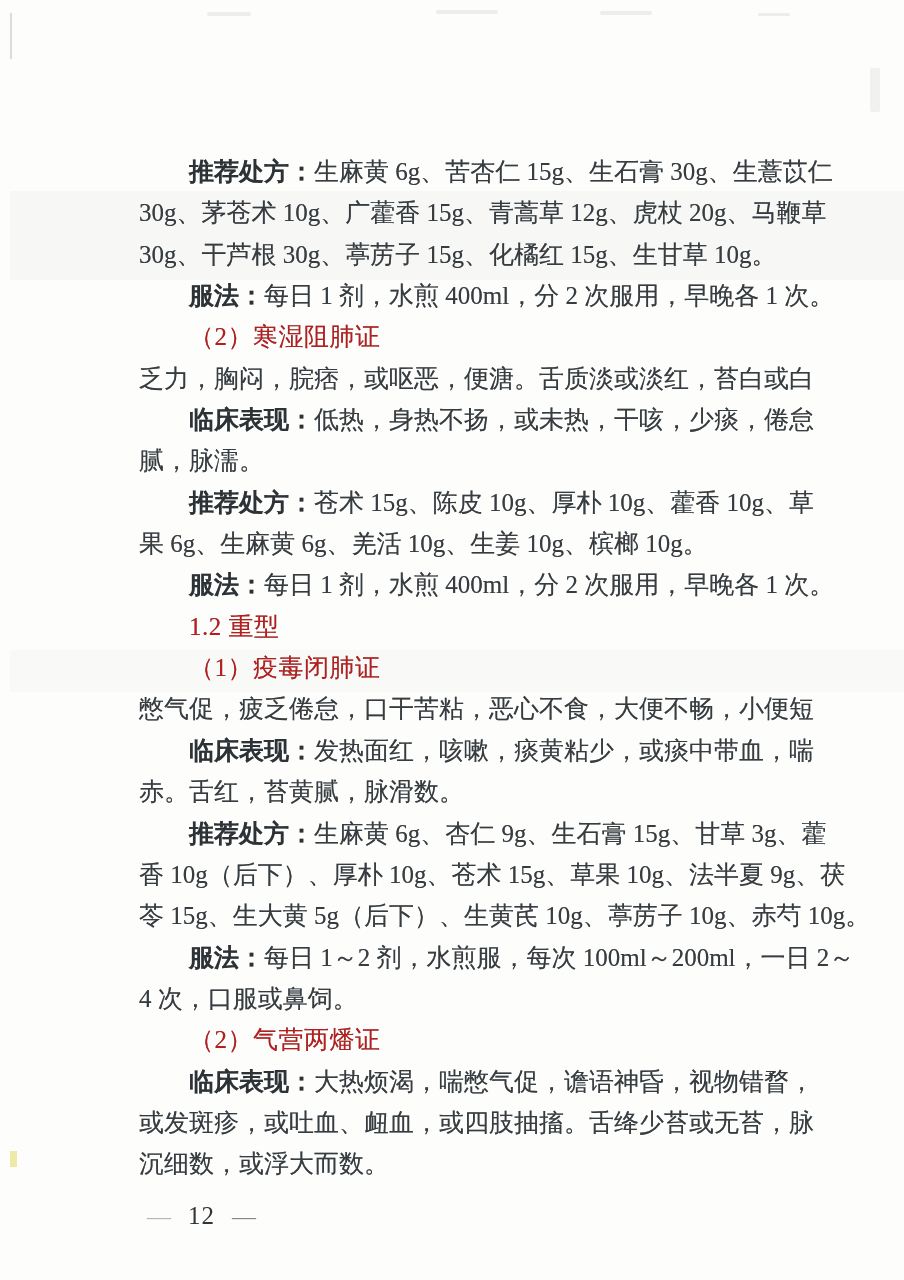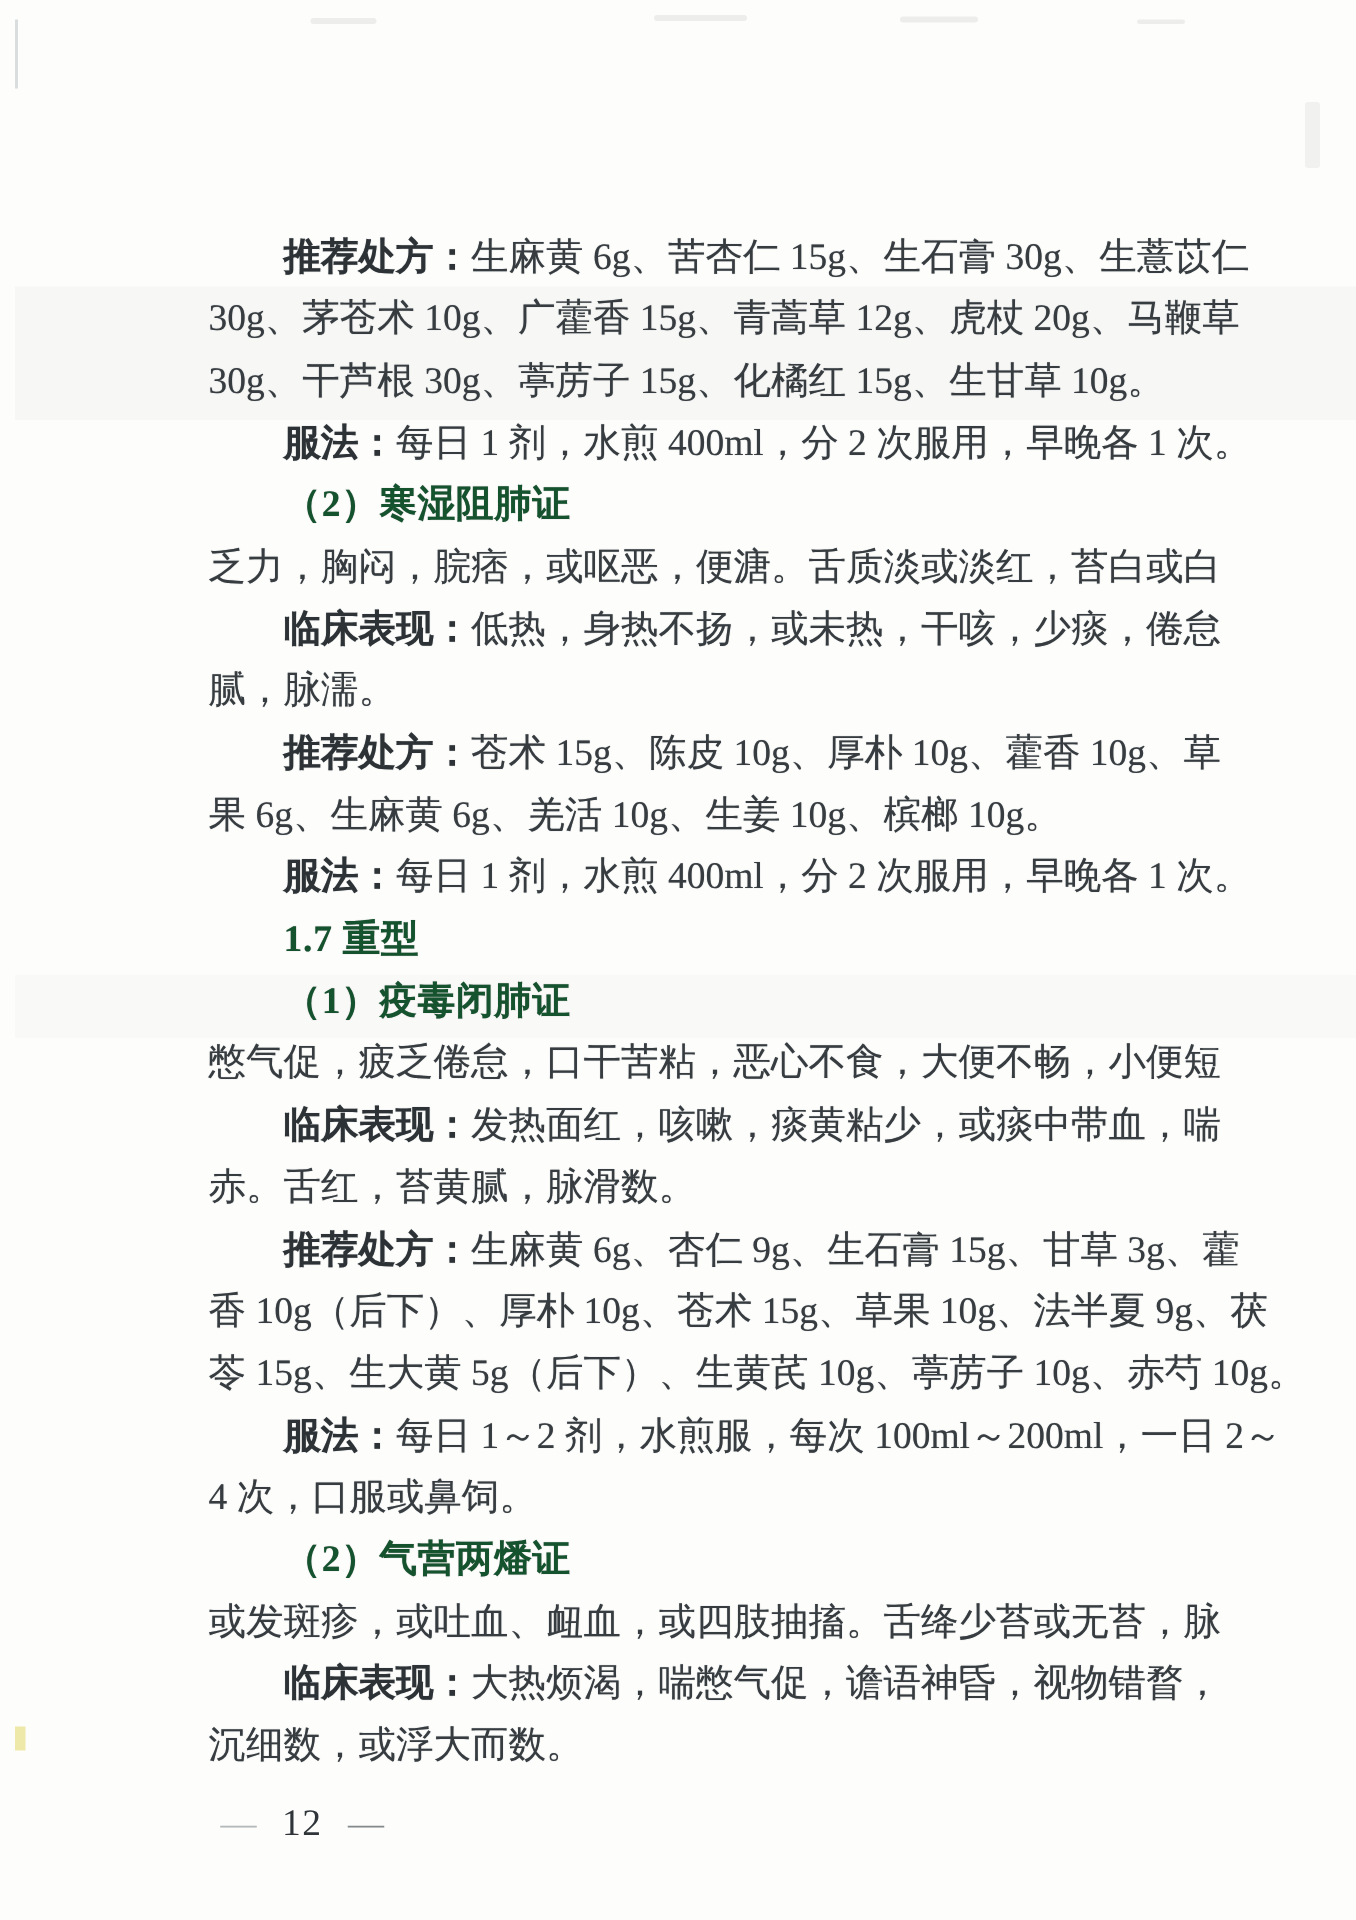--- a/index.html
+++ b/index.html
@@ -30,21 +30,21 @@
 
   .text{
     position:absolute;left:129px;top:151px;width:666px;
     font-size:25px;line-height:41.35px;
     color:#363c40;
     text-shadow:0 0 0.6px rgba(60,66,70,0.55);
   }
   .ln{height:41.35px;white-space:pre;}
   .indent{padding-left:50px;}
   .lbl{font-weight:bold;color:#2c3236;}
-  .hd{font-weight:bold;color:#14532d;letter-spacing:0.5px;}
+  .hd{font-weight:normal;color:#b91c1c;letter-spacing:0.5px;}
 
   .footer{
     position:absolute;left:137px;top:1199px;height:34px;
     display:flex;align-items:center;gap:17px;
     font-size:25px;line-height:34px;color:#2f3539;
   }
   .dash{font-size:24px;}
   .d1{color:#b3b8b8;}
   .d2{color:#858b8c;}
   .pnum{letter-spacing:1px;}
@@ -78,39 +78,39 @@
 
     <div class="ln">乏力，胸闷，脘痞，或呕恶，便溏。舌质淡或淡红，苔白或白</div>
     <div class="ln indent"><span class="lbl">临床表现：</span><span>低热，身热不扬，或未热，干咳，少痰，倦怠</span></div>
     <div class="ln">腻，脉濡。</div>
 
     <div class="ln indent"><span class="lbl">推荐处方：</span><span>苍术 15g、陈皮 10g、厚朴 10g、藿香 10g、草</span></div>
     <div class="ln">果 6g、生麻黄 6g、羌活 10g、生姜 10g、槟榔 10g。</div>
 
     <div class="ln indent"><span class="lbl">服法：</span><span>每日 1 剂，水煎 400ml，分 2 次服用，早晚各 1 次。</span></div>
 
-    <div class="ln indent hd">1.7 重型</div>
+    <div class="ln indent hd">1.2 重型</div>
 
     <div class="ln indent hd">（1）疫毒闭肺证</div>
 
     <div class="ln">憋气促，疲乏倦怠，口干苦粘，恶心不食，大便不畅，小便短</div>
     <div class="ln indent"><span class="lbl">临床表现：</span><span>发热面红，咳嗽，痰黄粘少，或痰中带血，喘</span></div>
     <div class="ln">赤。舌红，苔黄腻，脉滑数。</div>
 
     <div class="ln indent"><span class="lbl">推荐处方：</span><span>生麻黄 6g、杏仁 9g、生石膏 15g、甘草 3g、藿</span></div>
     <div class="ln">香 10g（后下）、厚朴 10g、苍术 15g、草果 10g、法半夏 9g、茯</div>
     <div class="ln">苓 15g、生大黄 5g（后下）、生黄芪 10g、葶苈子 10g、赤芍 10g。</div>
 
     <div class="ln indent"><span class="lbl">服法：</span><span>每日 1～2 剂，水煎服，每次 100ml～200ml，一日 2～</span></div>
     <div class="ln">4 次，口服或鼻饲。</div>
 
     <div class="ln indent hd">（2）气营两燔证</div>
 
+    <div class="ln indent"><span class="lbl">临床表现：</span><span>大热烦渴，喘憋气促，谵语神昏，视物错瞀，</span></div>
     <div class="ln">或发斑疹，或吐血、衄血，或四肢抽搐。舌绛少苔或无苔，脉</div>
-    <div class="ln indent"><span class="lbl">临床表现：</span><span>大热烦渴，喘憋气促，谵语神昏，视物错瞀，</span></div>
     <div class="ln">沉细数，或浮大而数。</div>
 
   </div>
 
   <div class="footer">
     <span class="dash d1">—</span>
     <span class="pnum">12</span>
     <span class="dash d2">—</span>
   </div>
 

